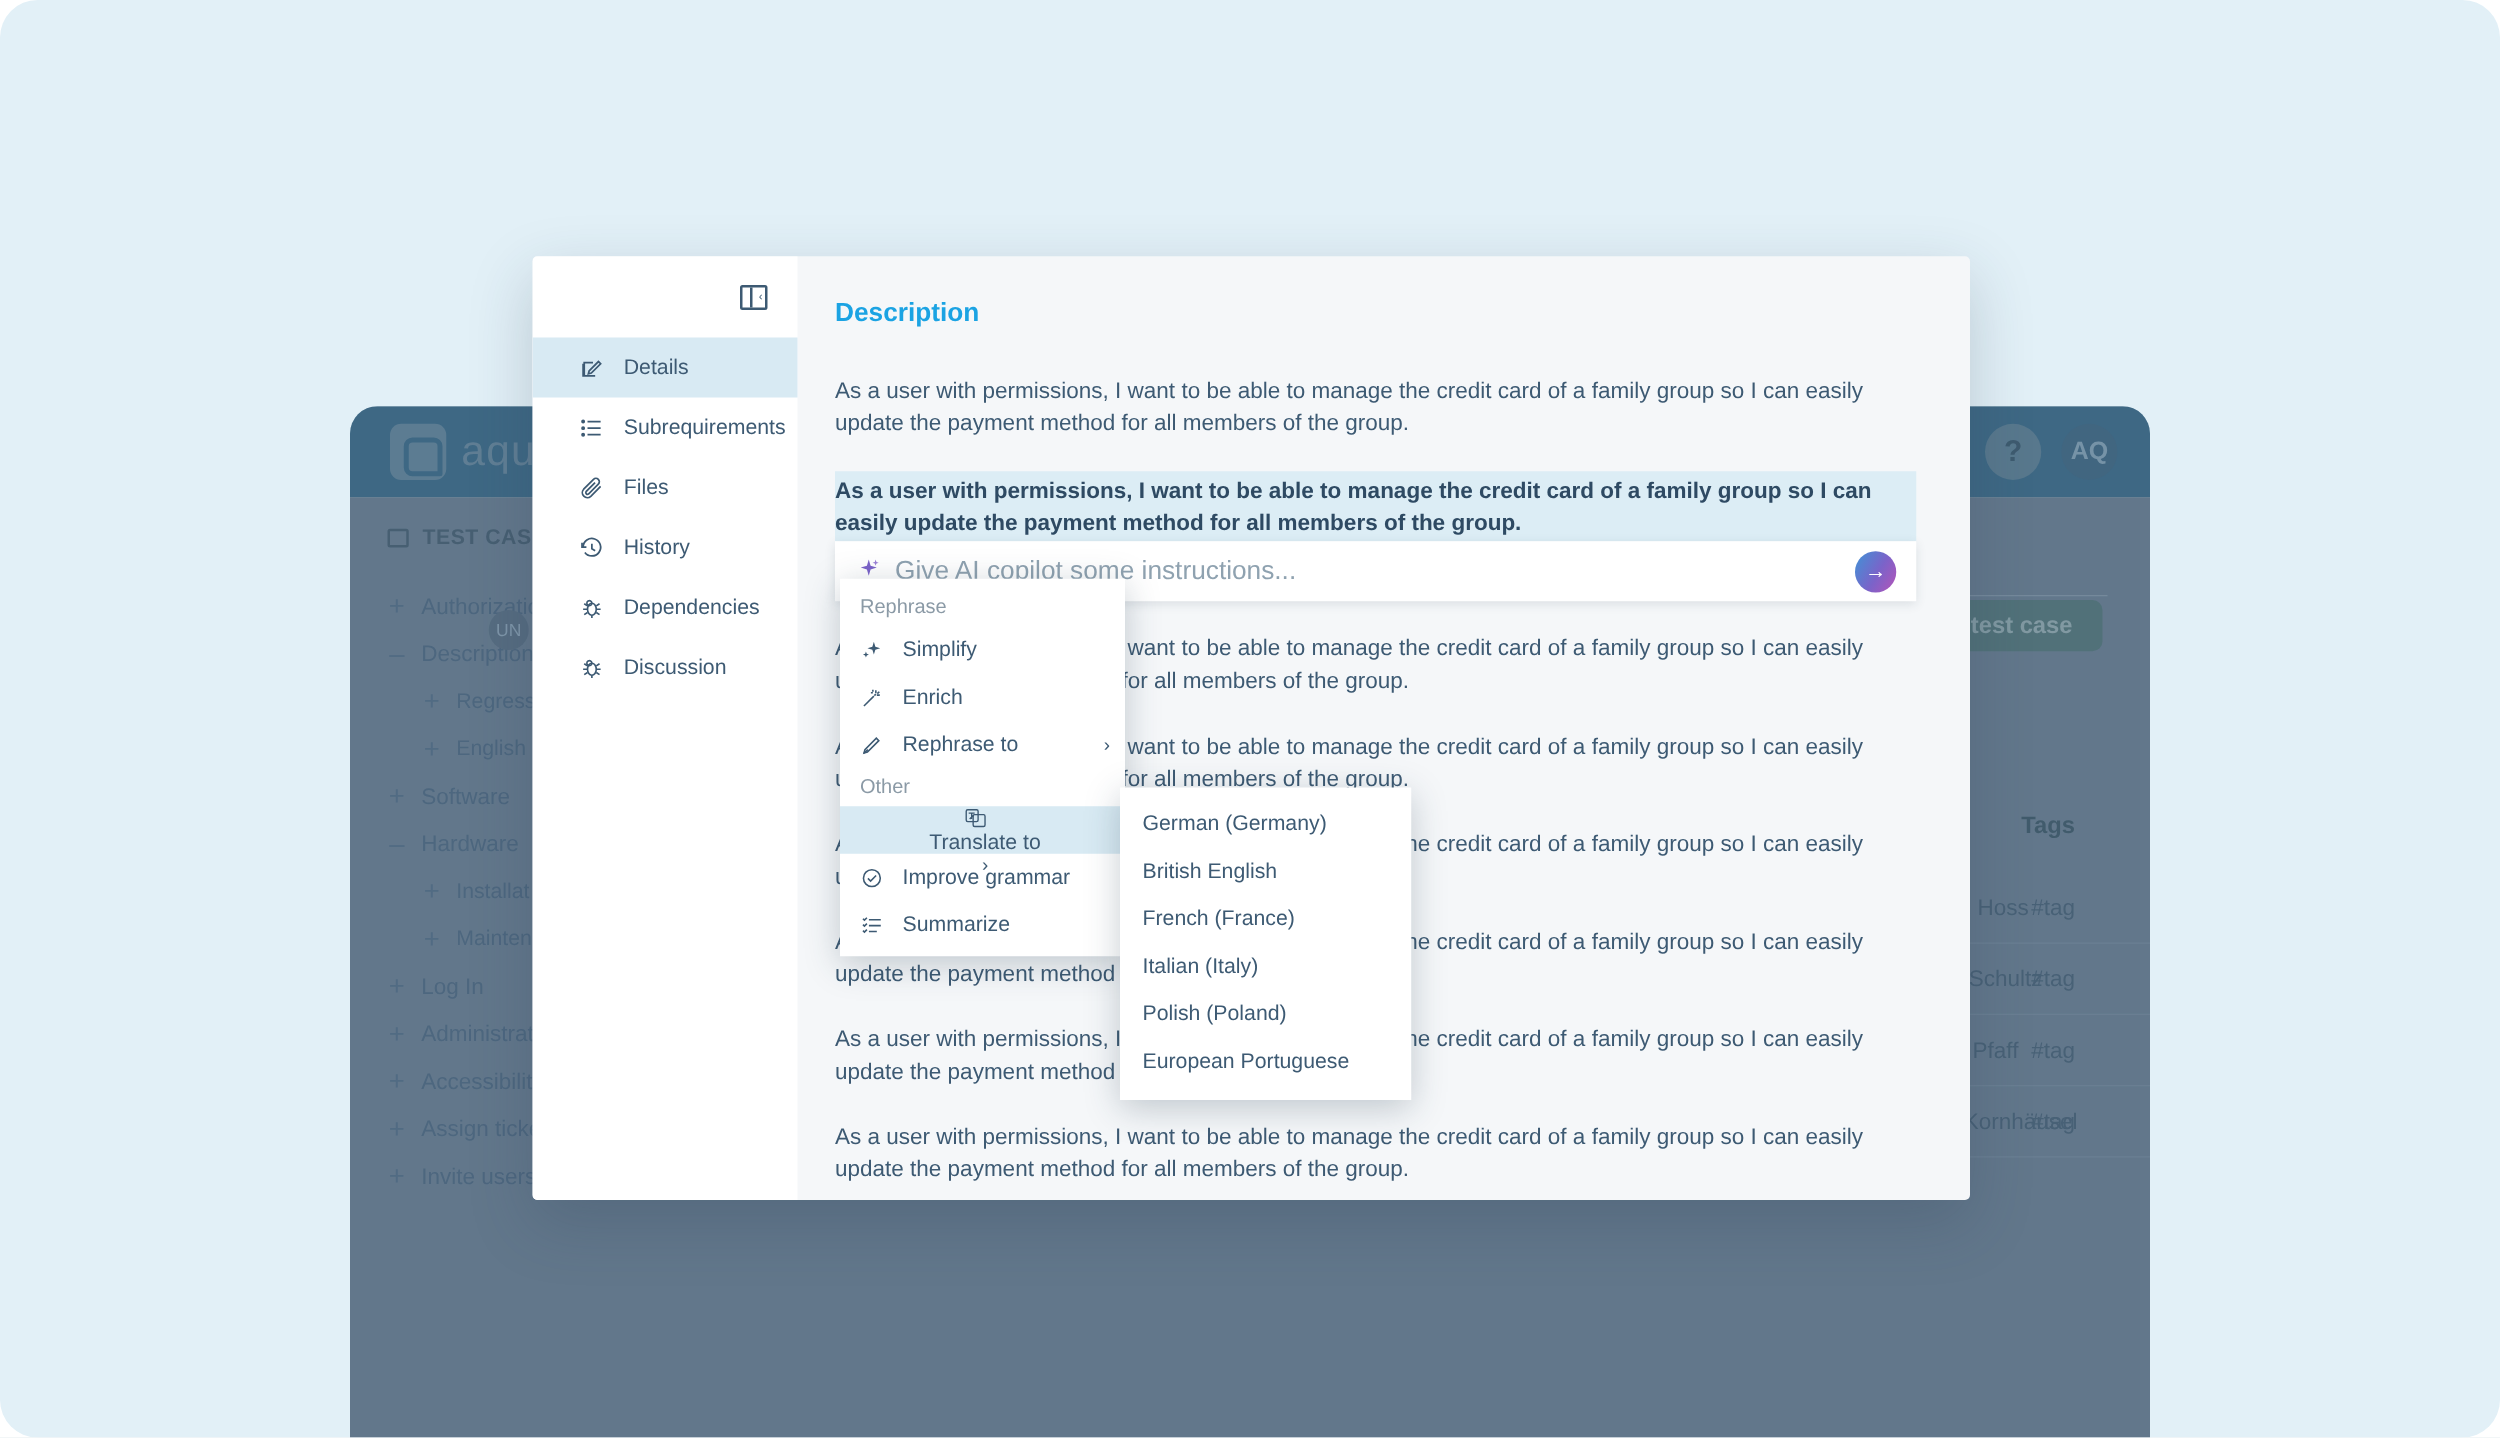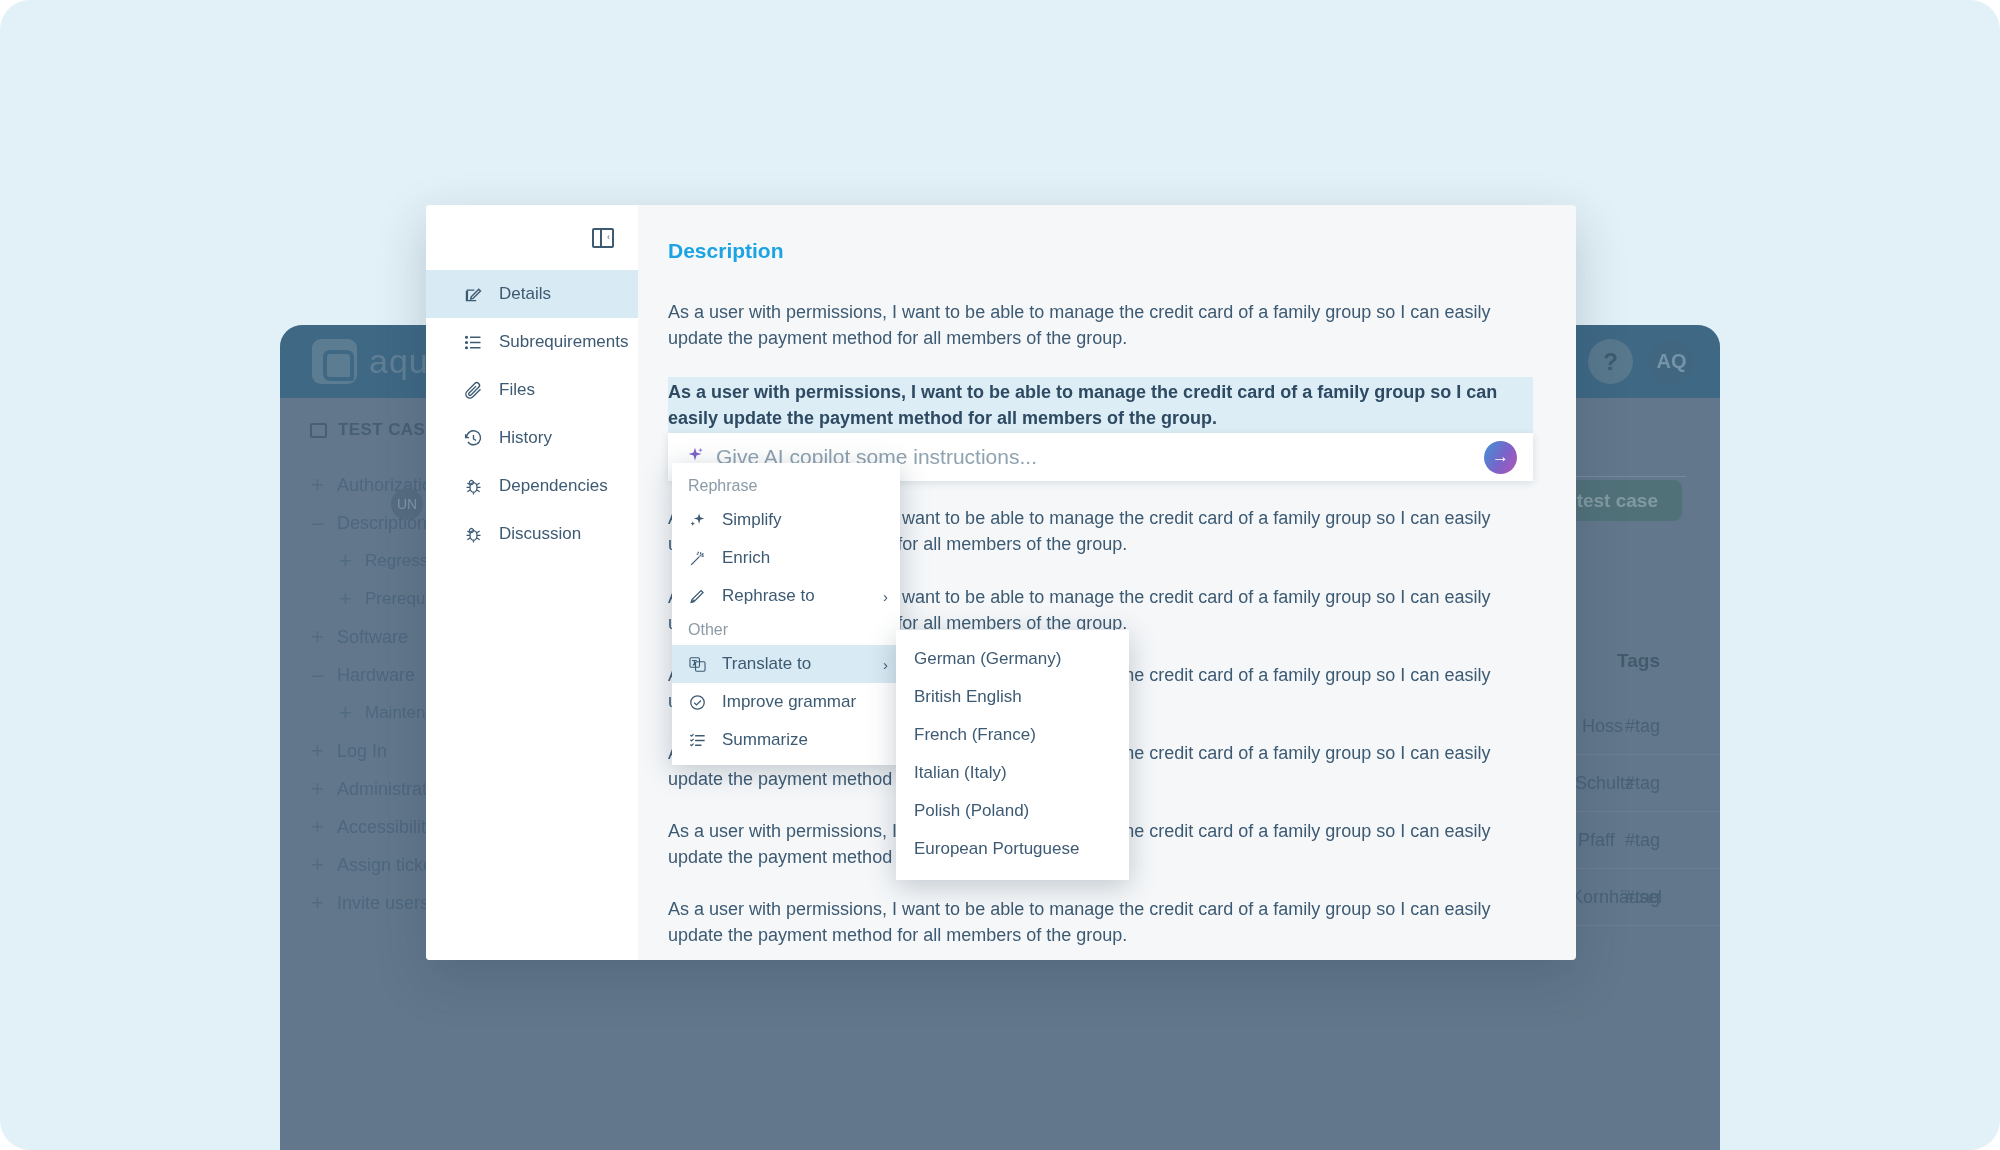--- a/index.html
+++ b/index.html
@@ -270,21 +270,21 @@
   }
   .ctx-label {
     padding: 6px 0 6px 16px;
     color: #8b9aa6; font-size: 16px;
   }
   .ctx-item {
     display: flex; align-items: center;
     height: 38px; padding: 0 12px 0 16px;
     color: #3d5a73; font-size: 17px;
   }
-  .ctx-item.active { background: #d8eaf3; }
+  .ctx-item.active { background: #d8eaf3; flex-direction: column; }
   .ctx-ico { width: 20px; margin-right: 14px; flex: none; display: block; }
   .ctx-ico svg { width: 19px; height: 19px; display: block; }
   .ctx-lbl { flex: 1; }
   .ctx-arrow { font-size: 15px; color: #3d5a73; }
 
   .sub-menu {
     position: absolute;
     left: 896px; top: 630px;
     width: 233px;
     background: #ffffff;
@@ -330,29 +330,33 @@
             <div class="sb-item">
               <span class="sb-pm">–</span>
               <span>Description</span>
             </div>
             <div class="sb-item lvl2">
               <span class="sb-pm">+</span>
               <span>Regressi</span>
             </div>
             <div class="sb-item lvl2">
               <span class="sb-pm">+</span>
-              <span>Prerequ</span>
+              <span>English</span>
             </div>
             <div class="sb-item">
               <span class="sb-pm">+</span>
               <span>Software</span>
             </div>
             <div class="sb-item">
               <span class="sb-pm">–</span>
               <span>Hardware</span>
+            </div>
+            <div class="sb-item lvl2">
+              <span class="sb-pm">+</span>
+              <span>Installat</span>
             </div>
             <div class="sb-item lvl2">
               <span class="sb-pm">+</span>
               <span>Mainten</span>
             </div>
             <div class="sb-item">
               <span class="sb-pm">+</span>
               <span>Log In</span>
             </div>
             <div class="sb-item">

